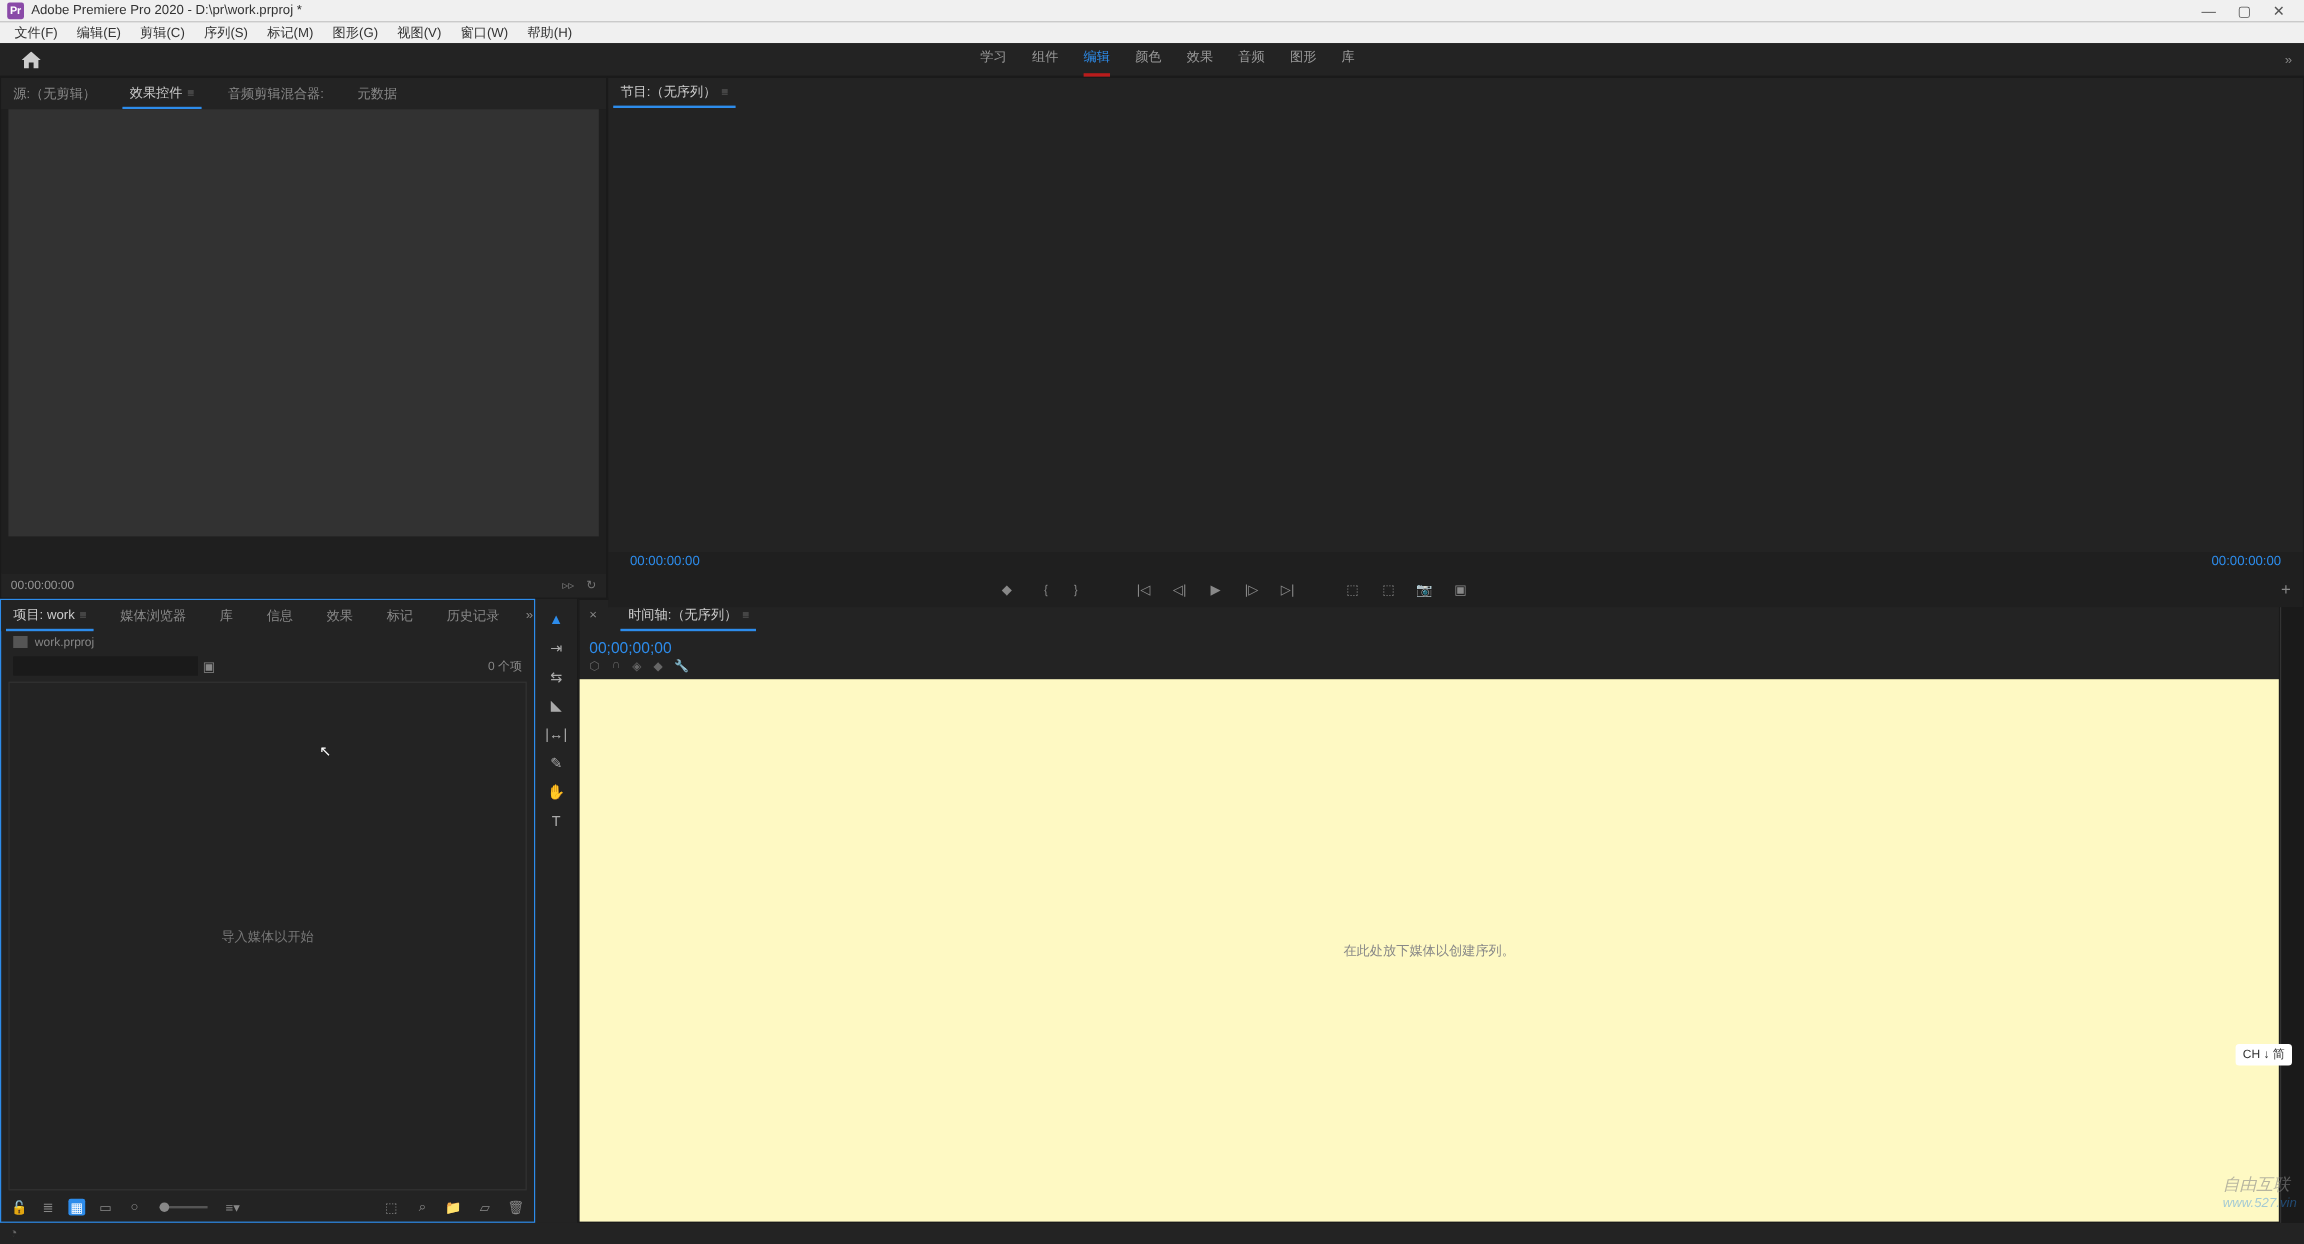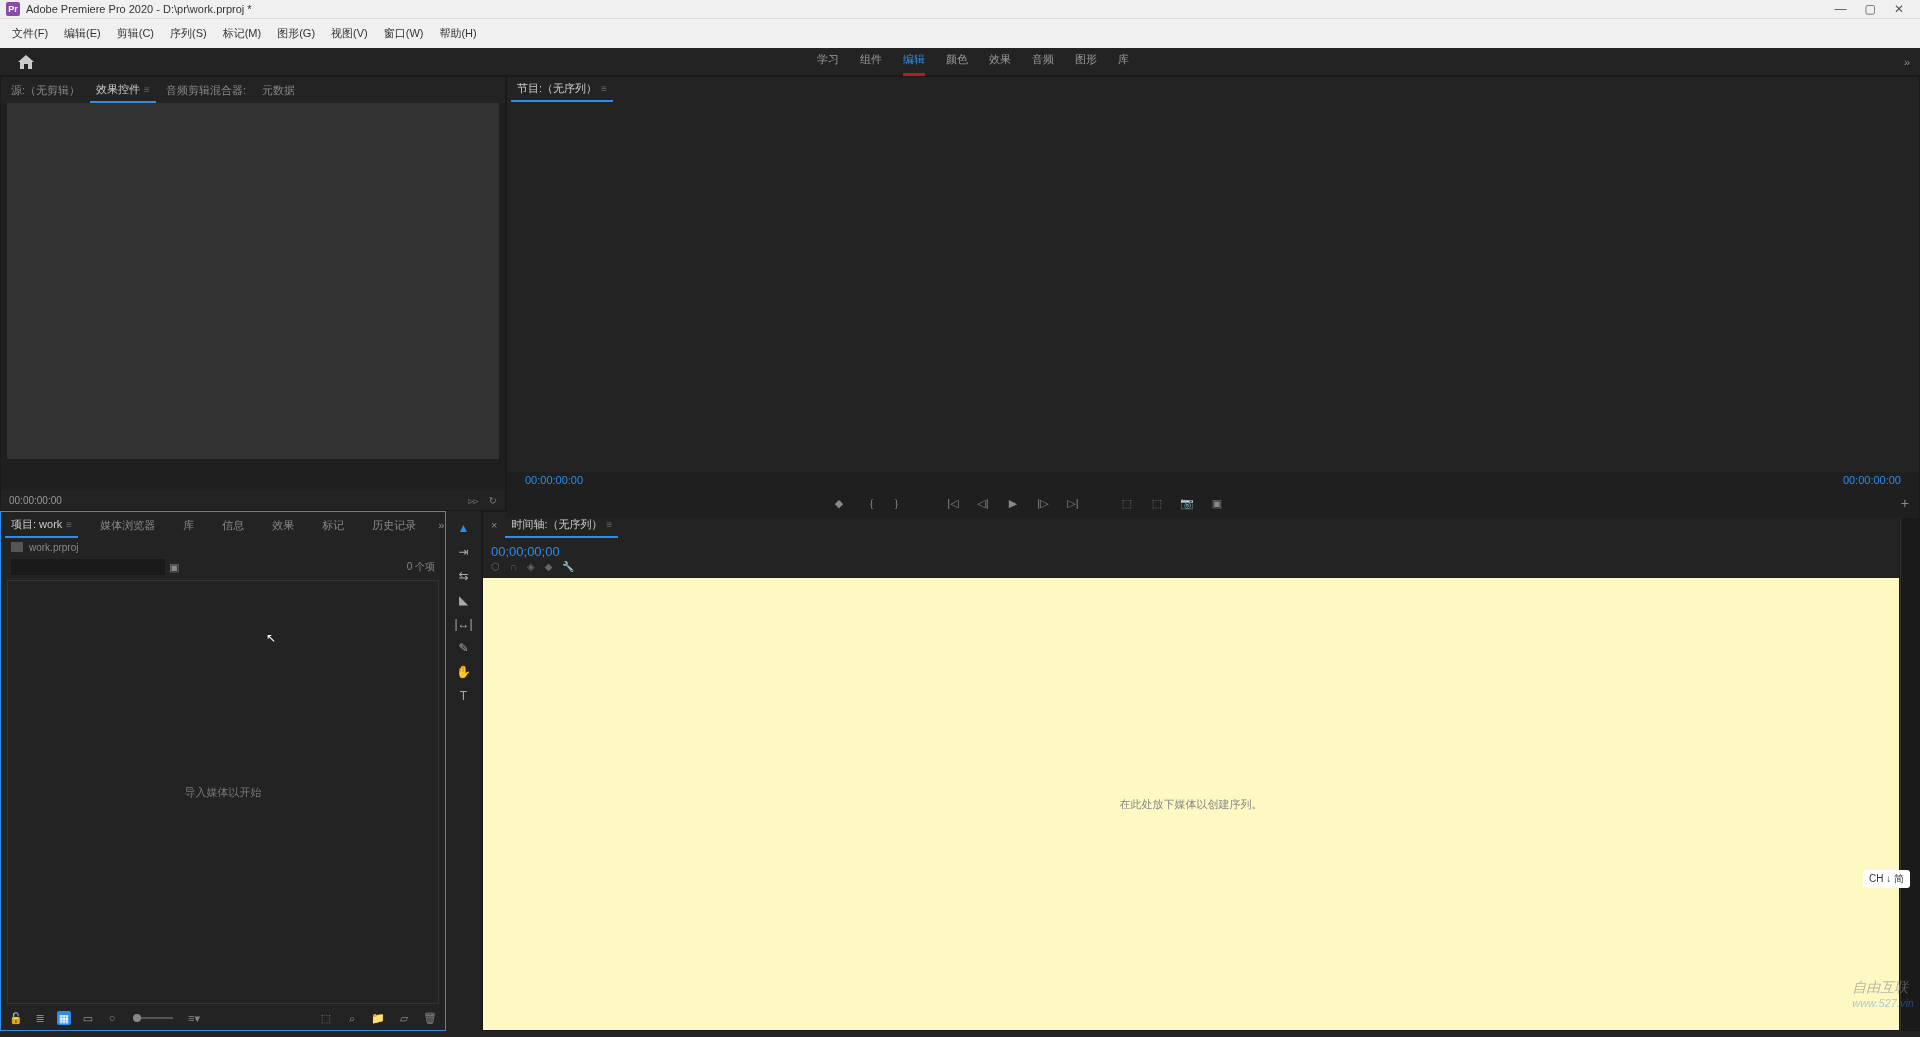--- a/index.html
+++ b/index.html
@@ -5,39 +5,39 @@
 * { margin: 0; padding: 0; box-sizing: border-box; font-family: "Microsoft YaHei", Arial, sans-serif; }
 body { background: #232323; color: #a8a8a8; font-size: 11px; overflow: hidden; width: 1920px; height: 1037px; position: relative; }
 
 
 .title-bar { height: 18px; background: #f0f0f0; display: flex; align-items: center; padding: 0 6px; color: #333; }
 .title-bar .app-icon { width: 14px; height: 14px; background: #8a4aa8; color: #fff; font-size: 9px; font-weight: bold; display: flex; align-items: center; justify-content: center; margin-right: 6px; border-radius: 2px; }
 .title-bar .window-controls { margin-left: auto; display: flex; gap: 18px; align-items: center; padding-right: 10px; color: #555; }
 .title-bar .window-controls span { font-size: 12px; cursor: pointer; }
 
 
-.menu-bar { height: 30px; background: #f0f0f0; display: flex; align-items: center; padding: 0 4px; color: #333; border-top: 1px solid #ddd; }
+.menu-bar { height: 18px; background: #f0f0f0; display: flex; align-items: center; padding: 0 4px; color: #333; border-top: 1px solid #ddd; }
 .menu-bar .menu-item { padding: 0 8px; font-size: 11px; cursor: pointer; }
 
 
 .workspace-bar { height: 28px; background: #232323; display: flex; align-items: center; padding: 0 10px; border-bottom: 1px solid #1a1a1a; }
 .workspace-bar .home-icon { color: #ccc; font-size: 14px; margin-right: 20px; padding: 4px 8px; cursor: pointer; }
 .workspace-bar .ws-tabs { display: flex; margin: 0 auto; gap: 21px; }
 .workspace-bar .ws-tab { color: #999; font-size: 11px; cursor: pointer; padding: 6px 0; }
 .workspace-bar .ws-tab.active { color: #2d8ceb; border-bottom: 4px solid #b91c1c; }
 .workspace-bar .overflow-icon { color: #888; margin-left: 20px; cursor: pointer; font-size: 11px; }
 
 
 .main-layout { display: flex; flex-direction: column; height: calc(100% - 82px); }
 .top-row { display: flex; height: 435px; }
 .bottom-row { display: flex; flex: 1; }
 
 
 .panel { background: #232323; display: flex; flex-direction: column; border: 1px solid #1a1a1a; }
-.panel-tabs { height: 26px; display: flex; align-items: center; padding: 0 4px; gap: 4px; font-size: 11px; background: #232323; }
+.panel-tabs { height: 26px; display: flex; align-items: center; padding: 0 4px; gap: 16px; font-size: 11px; background: #232323; }
 .panel-tab { color: #888; padding: 4px 6px; cursor: pointer; white-space: nowrap; }
 .panel-tab.active { color: #ccc; border-bottom: 2px solid #2d8ceb; }
 .panel-tab .menu-icon { margin-left: 4px; color: #666; font-size: 10px; }
 .panel-body { flex: 1; background: #1f1f1f; position: relative; }
 
 
 .source-panel { width: 506px; }
 .source-panel .clip-info-bar { height: 20px; background: #232323; padding: 2px 8px; font-size: 11px; color: #999; display: flex; align-items: center; }
 .source-panel .clip-info-bar .arrow { margin-left: auto; color: #777; margin-right: 10px; }
 .source-panel .source-view { background: #323232; margin: 0 6px 6px 6px; height: 356px; }

